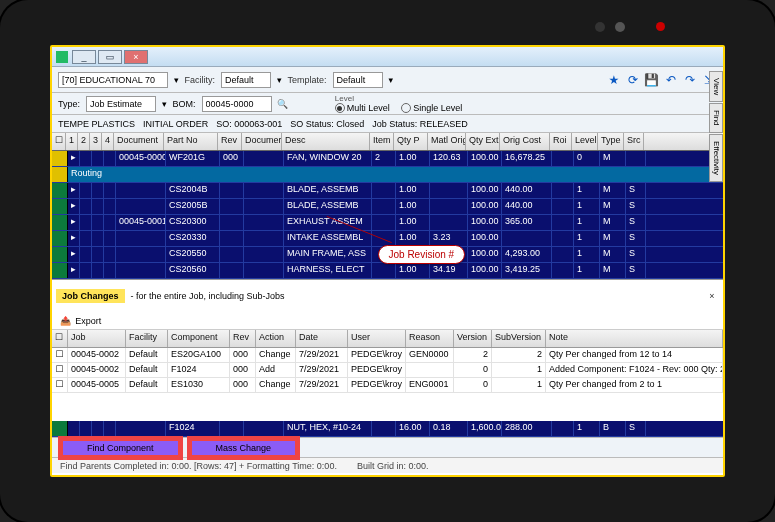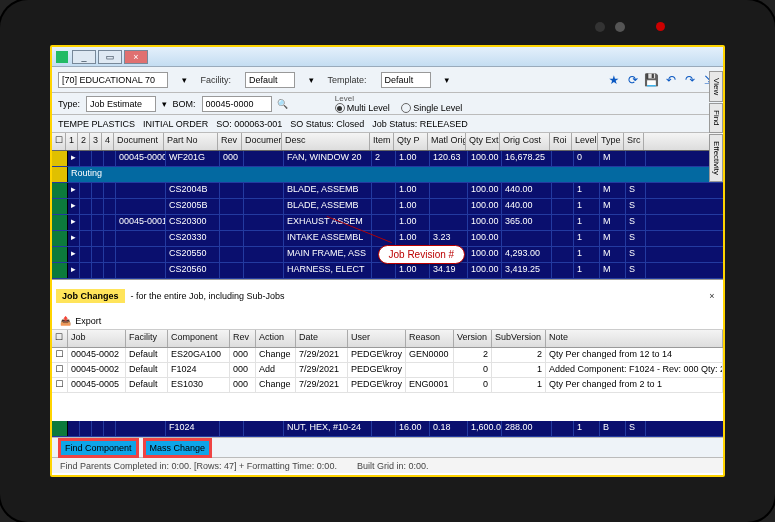--- a/index.html
+++ b/index.html
@@ -8,21 +8,21 @@
 .screen-wrap{position:absolute;left:50px;top:45px;right:50px;bottom:45px;background:#fff;border:2px solid #ffd400;border-radius:2px;overflow:hidden}
 .cam{position:absolute;top:22px;right:170px;width:10px;height:10px;background:#333;border-radius:50%}
 .cam2{position:absolute;top:22px;right:150px;width:10px;height:10px;background:#555;border-radius:50%}
 .led{position:absolute;top:22px;right:110px;width:9px;height:9px;background:#c00;border-radius:50%}
 .titlebar{height:20px;background:linear-gradient(#e4f0fb,#c4ddf2);display:flex;align-items:center;padding:0 4px;border-bottom:1px solid #9ab}
 .titlebar .icon{width:12px;height:12px;margin-right:4px}
 .titlebar .ttl{flex:1;color:#123;font-size:9px}
 .winbtns{display:flex;gap:2px}
 .winbtn{width:24px;height:14px;border:1px solid #789;background:#dfe9f3;display:flex;align-items:center;justify-content:center;font-size:9px;color:#123}
 .winbtn.close{background:#e07070;color:#fff}
-.toolbar{height:26px;background:#eef3f8;border-bottom:1px solid #bbb;display:flex;align-items:center;padding:2px 6px;gap:14px}
+.toolbar{height:26px;background:#eef3f8;border-bottom:1px solid #bbb;display:flex;align-items:center;padding:2px 6px;gap:6px}
 .toolbar label{color:#333}
 .select,.inpt{border:1px solid #999;background:#fff;height:16px;padding:0 3px;font-size:9px}
 .select{width:92px}
 .tb-icons{display:flex;gap:3px;margin-left:auto}
 .tb-icons span{width:16px;height:16px;display:flex;align-items:center;justify-content:center;color:#0a58c2;font-size:12px}
 .tb2{height:22px;background:#eef3f8;display:flex;align-items:center;padding:2px 6px;gap:6px;border-bottom:1px solid #bbb}
 .radio{width:10px;height:10px;border:1px solid #666;border-radius:50%;display:inline-block;margin-right:2px;vertical-align:middle;position:relative}
 .radio.sel::after{content:"";width:5px;height:5px;background:#333;border-radius:50%;position:absolute;top:1.5px;left:1.5px}
 .statusline{height:18px;background:#eef3f8;display:flex;align-items:center;gap:8px;padding:0 6px;border-bottom:1px solid #bbb}
 .grid{background:#0a0f6e;position:relative}
@@ -42,21 +42,21 @@
 .jobchg-close{margin-left:auto;width:14px;text-align:center;color:#333}
 .exportrow{height:18px;display:flex;align-items:center;padding:0 8px;gap:4px;border-bottom:1px solid #ccc}
 .chgrid{font-size:9px}
 .chhdr{display:flex;background:linear-gradient(#f4f4f4,#ddd);height:18px;border-bottom:1px solid #999}
 .ch{border-right:1px solid #aaa;padding:2px 3px;color:#111;white-space:nowrap;overflow:hidden}
 .crow{display:flex;height:15px;border-bottom:1px solid #e2e2e2}
 .crow .cc{border-right:1px solid #e2e2e2;padding:1px 3px;white-space:nowrap;overflow:hidden}
 .crow .cc.ck{width:16px;flex:0 0 16px;text-align:center}
 .bottomgrid{background:#0a0f6e}
 .footer-tabs{height:20px;background:#eef3f8;display:flex;align-items:center;padding:2px 6px;gap:4px;border-top:1px solid #bbb}
-.ftab{border:3px solid #ef4444;background:#0ea5e9;padding:2px 4px}
+.ftab{border:5px solid #ef4444;background:#8b5cf6;padding:2px 24px}
 .statusbar{height:16px;background:#f4f4f4;display:flex;align-items:center;padding:0 8px;gap:20px;border-top:1px solid #bbb;color:#444}
 .sidetabs{position:absolute;right:0;top:24px;width:14px;display:flex;flex-direction:column}
 .sidetab{writing-mode:vertical-rl;background:#e8e8e8;border:1px solid #999;padding:6px 1px;font-size:8px;margin-bottom:1px;text-align:center}
 
 .w-chk{flex:0 0 14px}.w-12{flex:0 0 12px}.w-doc{flex:0 0 50px}.w-part{flex:0 0 54px}.w-rev{flex:0 0 24px}.w-doc2{flex:0 0 40px}.w-desc{flex:0 0 88px}.w-item{flex:0 0 24px}.w-qty{flex:0 0 34px}.w-mo{flex:0 0 38px}.w-qe{flex:0 0 34px}.w-oc{flex:0 0 50px}.w-roi{flex:0 0 22px}.w-level{flex:0 0 26px}.w-type{flex:0 0 26px}.w-src{flex:0 0 20px}
 </style>
 </head>
 <body>
 
 <div class="tablet">

